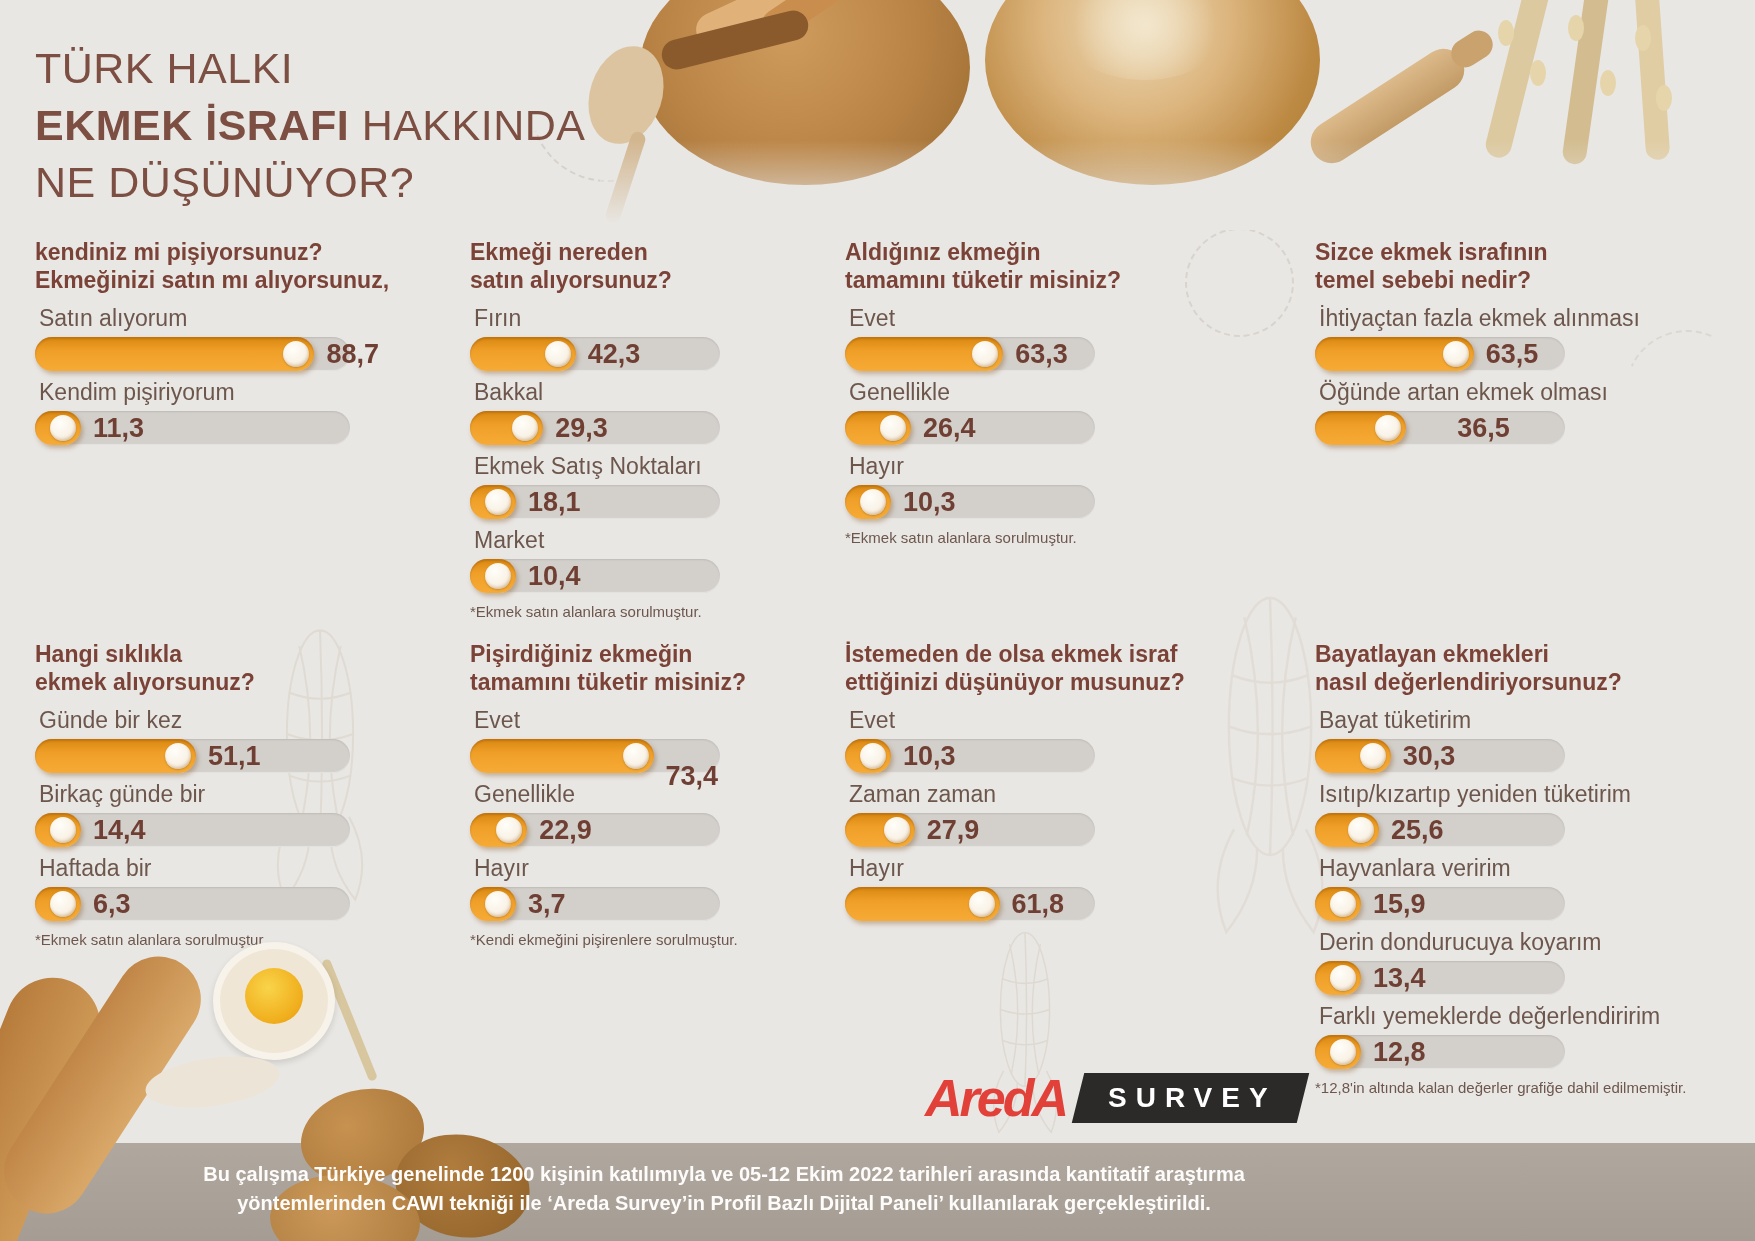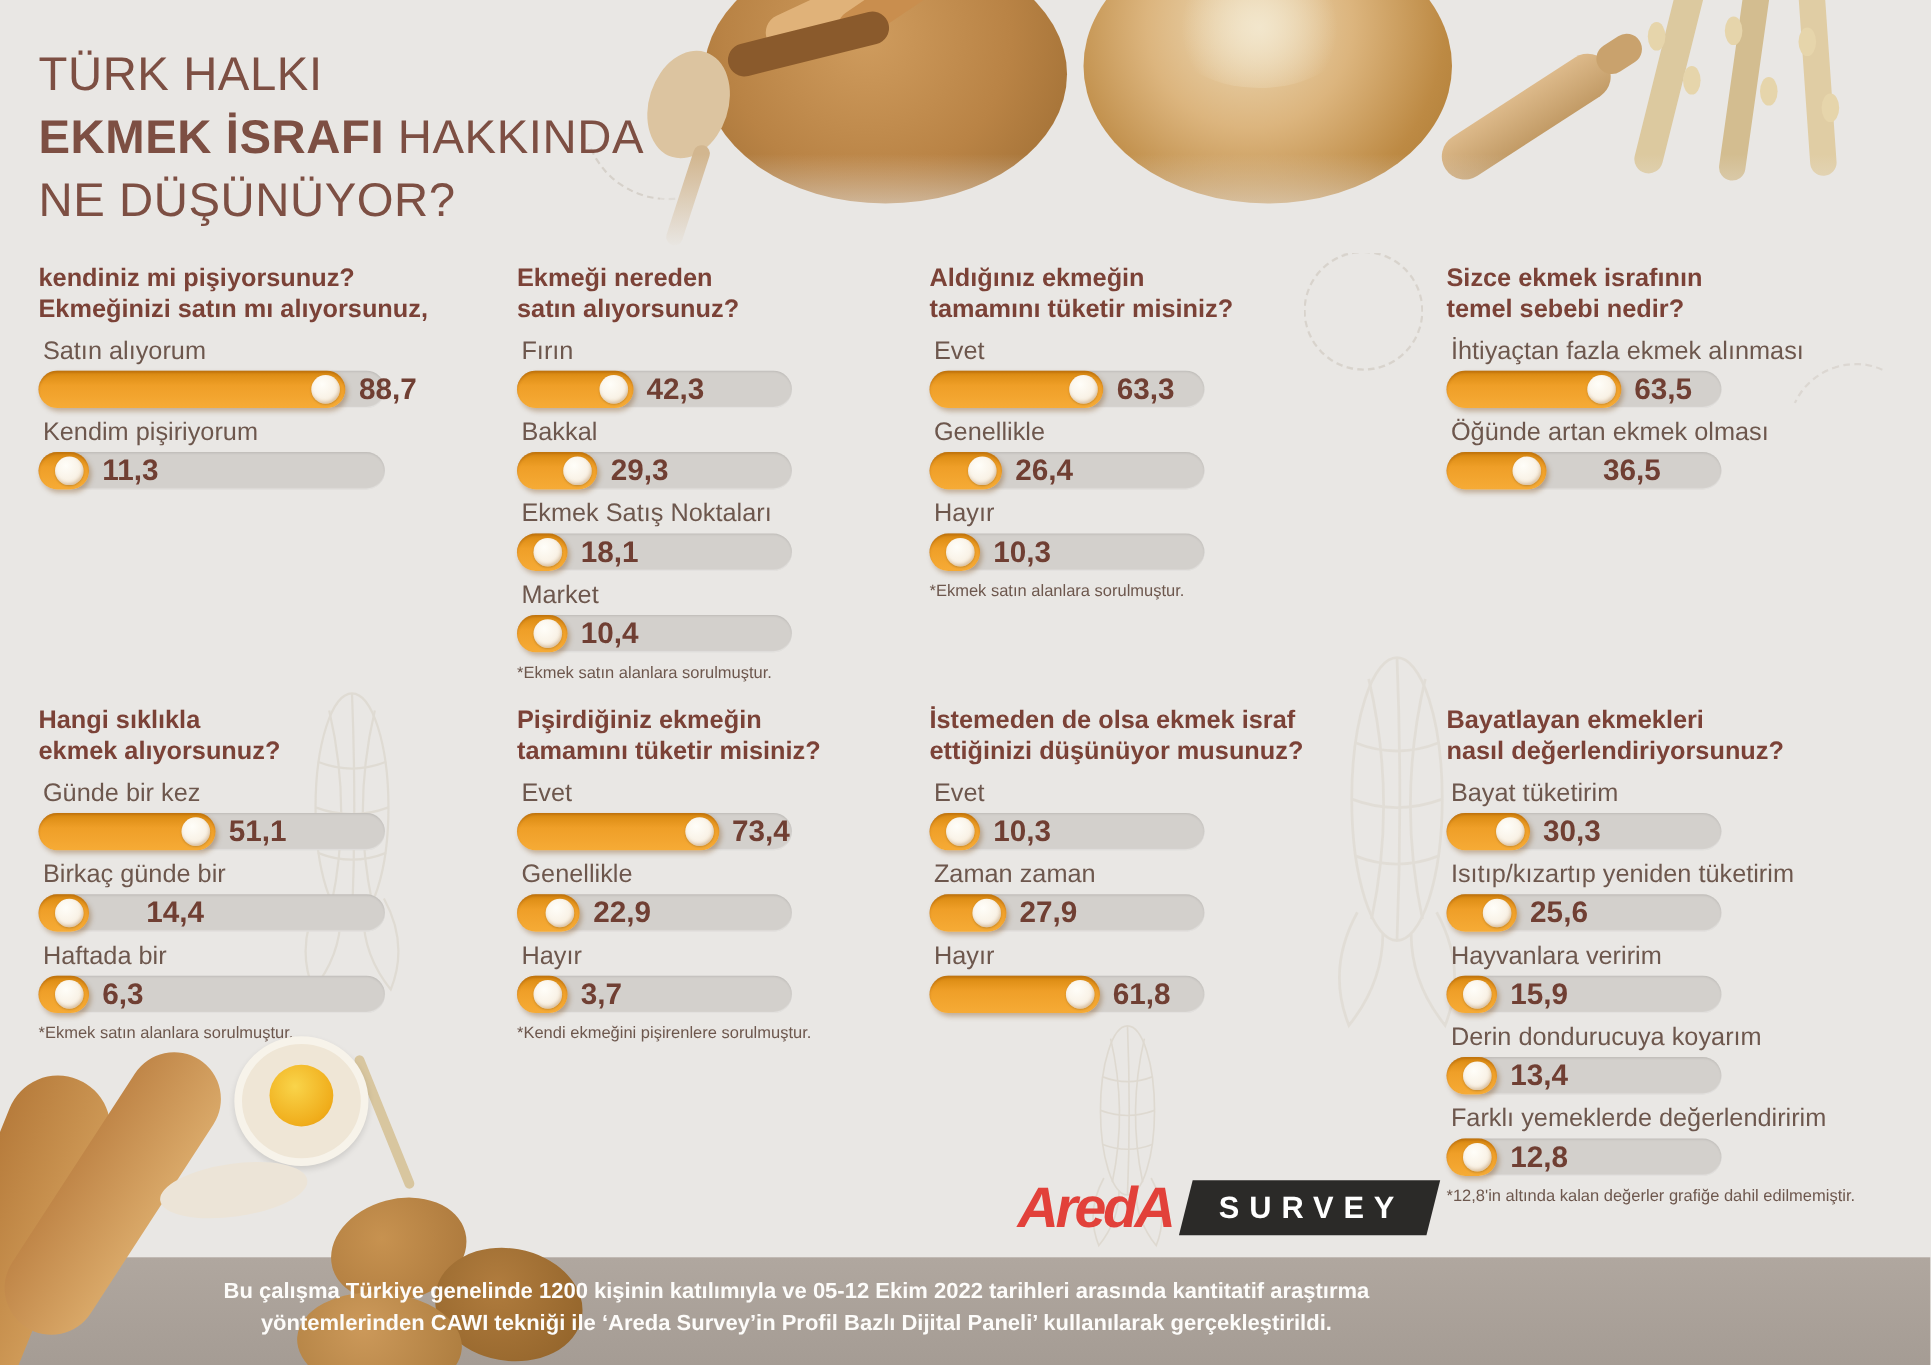--- a/index.html
+++ b/index.html
@@ -289,21 +289,21 @@
           </div>
           <div class="bval" style="left: calc(12px + max(51.1%, 46px));">51,1</div>
         </div>
       </div>
       <div class="item">
         <div class="blabel">Birkaç günde bir</div>
         <div class="track">
           <div class="fill" style="width: max(14.4%, 46px);">
             <div class="knob"></div>
           </div>
-          <div class="bval" style="left: calc(12px + max(14.4%, 46px)); margin-left: 40px;">14,4</div>
+          <div class="bval" style="left: calc(12px + max(14.4%, 46px));">14,4</div>
         </div>
       </div>
       <div class="item">
         <div class="blabel">Haftada bir</div>
         <div class="track">
           <div class="fill" style="width: max(6.3%, 46px);">
             <div class="knob"></div>
           </div>
           <div class="bval" style="left: calc(12px + max(6.3%, 46px));">6,3</div>
         </div>
@@ -314,21 +314,21 @@
       <h3 class="question">
         <span class="qline">Pişirdiğiniz ekmeğin</span>
         <span class="qline">tamamını tüketir misiniz?</span>
       </h3>
       <div class="item">
         <div class="blabel">Evet</div>
         <div class="track">
           <div class="fill" style="width: max(73.4%, 46px);">
             <div class="knob"></div>
           </div>
-          <div class="bval" style="left: calc(12px + max(73.4%, 46px));">73,4</div>
+          <div class="bval" style="left: calc(12px + max(73.4%, 46px)); margin-top: 20px;">73,4</div>
         </div>
       </div>
       <div class="item">
         <div class="blabel">Genellikle</div>
         <div class="track">
           <div class="fill" style="width: max(22.9%, 46px);">
             <div class="knob"></div>
           </div>
           <div class="bval" style="left: calc(12px + max(22.9%, 46px));">22,9</div>
         </div>

